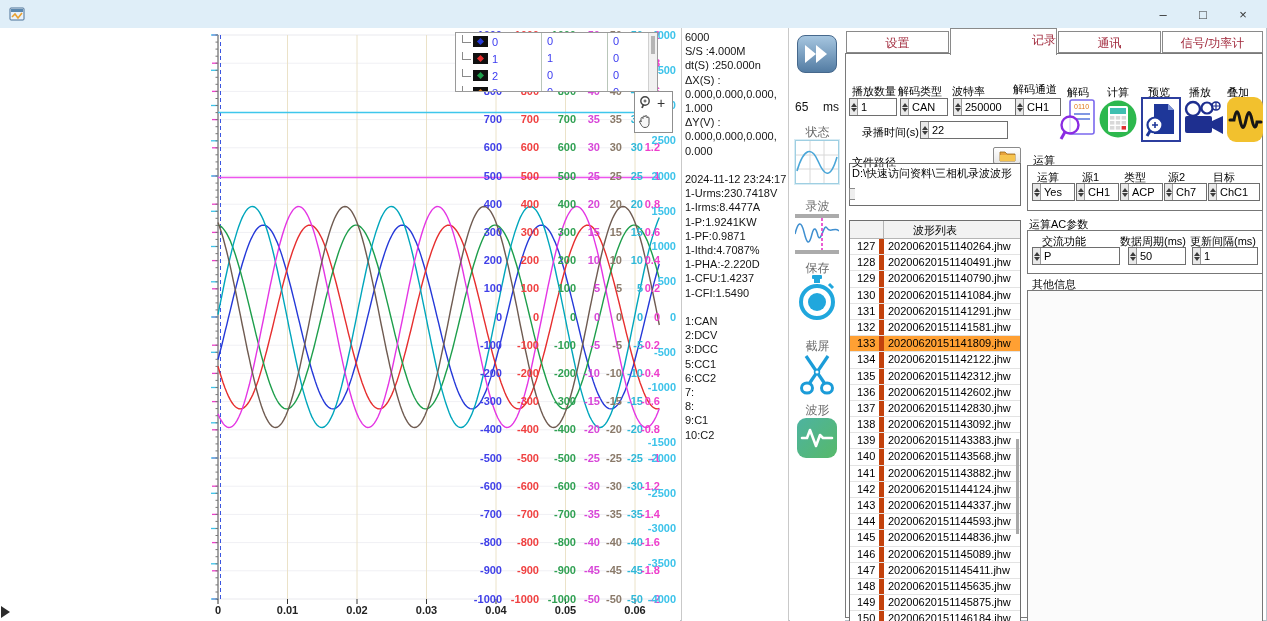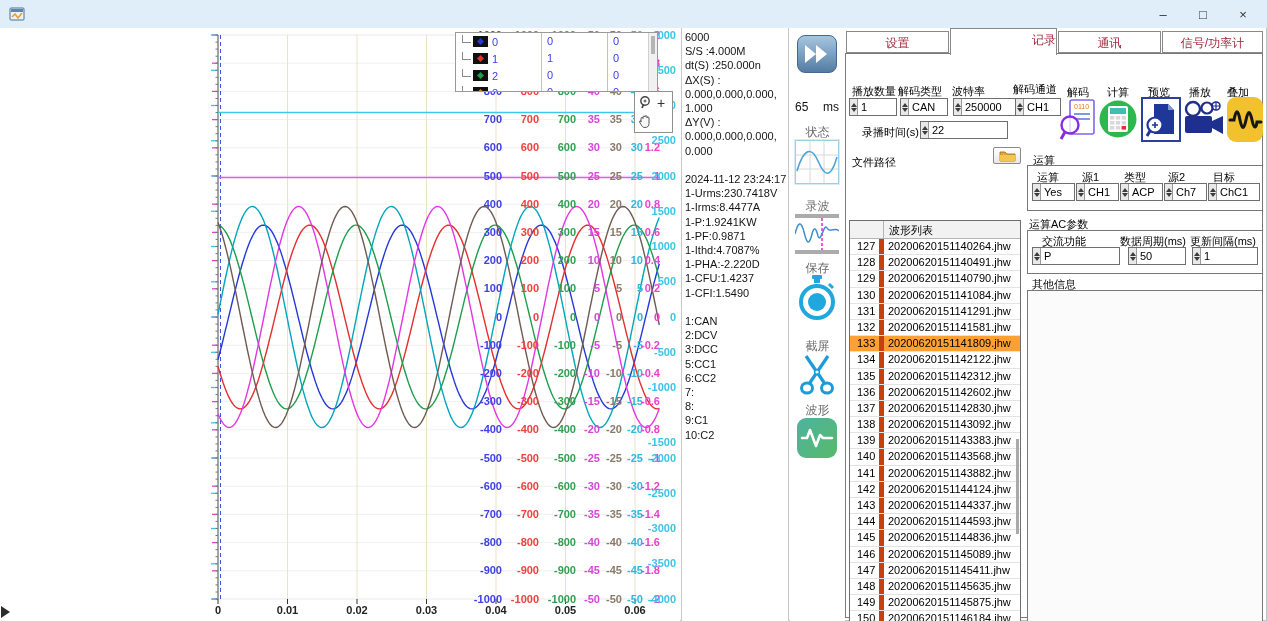--- a/index.html
+++ b/index.html
@@ -77,21 +77,21 @@
   #preview-box { border:2px solid #2c3e9e; background:#fff; }
   #pathbox { position:absolute; left:3px; top:109px; width:172px; height:43px; border:1px solid #6e6e6e;
              font-size:11px; padding:2px 2px; color:#000; }
   #path-glyph { position:absolute; left:-1px; top:24px; width:6px; height:12px; border:1px solid #8a8a8a;
                 border-right:none; background:#eee; }
   #folder-btn { position:absolute; left:147px; top:93px; width:28px; height:17px; border:1px solid #8a8a8a;
                 border-radius:2px; background:linear-gradient(#ffffff,#e8e8e8); display:flex; align-items:center; justify-content:center; }
   #filelist { position:absolute; left:3px; top:166px; width:172px; height:423px; border:1px solid #6e6e6e; overflow:hidden; }
   #filelist .hdr { display:flex; height:18px; background:#f2f2f2; border-bottom:1px solid #b5b5b5; font-size:11px; }
   #filelist .hdr .h1 { width:34px; border-right:1px solid #b5b5b5; }
-  #filelist .hdr .h2 { flex:1; padding:2px 0 0 5px; }
+  #filelist .hdr .h2 { flex:1; padding:2px 0 0 5px;margin-left:24px; }
   .frow { display:flex; height:16.2px; font-size:11px; border-bottom:1px solid #e3e3e3; background:#fff; }
   .frow .fc1 { width:34px; padding:1px 0 0 7px; border-right:5px solid #c2410c; }
   .frow .fc2 { flex:1; padding:1px 0 0 4px; white-space:nowrap; overflow:hidden; }
   #list-thumb { position:absolute; right:1px; top:218px; width:3px; height:95px; background:#a9a9a9; }
   #otherbox { position:absolute; left:181px; top:236px; width:236px; height:352px; border:1px solid #777; background:#fbfbfb; }
 </style>
 </head>
 <body>
 
 <div id="titlebar">
@@ -724,20 +724,24 @@
       <span class="val">22</span>
     </div>
 
     <span class="flabel" style="left:6px;top:101px">文件路径</span>
     <div id="folder-btn">
       <svg width="17" height="12" viewBox="0 0 17 12">
         <path d="M1,2 h5 l2,2 h8 v7 h-15 z" fill="#e8a33d" stroke="#9a6a18" stroke-width="0.8"></path>
         <path d="M1,5 h15 v6 h-15 z" fill="#f6c44f"></path>
       </svg>
     </div>
+    <div id="pathbox">
+      <span>D:\快速访问资料\三相机录波波形</span>
+      <i id="path-glyph"></i>
+    </div>
 
     <span class="flabel" style="left:187px;top:99px">运算</span>
     <div class="gbox" style="left:181px;top:111px;width:236px;height:46px">
       <span class="flabel" style="left:9px;top:4px">运算</span>
       <span class="flabel" style="left:54px;top:4px">源1</span>
       <span class="flabel" style="left:96px;top:4px">类型</span>
       <span class="flabel" style="left:140px;top:4px">源2</span>
       <span class="flabel" style="left:185px;top:4px">目标</span>
       <div class="spinfield" style="left:4px;top:17px;width:43px">
         <span class="spin">

